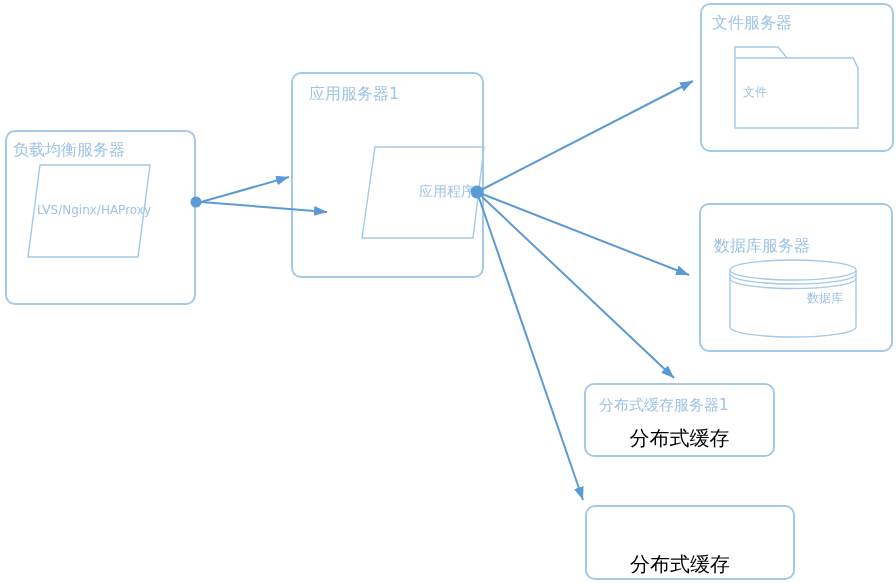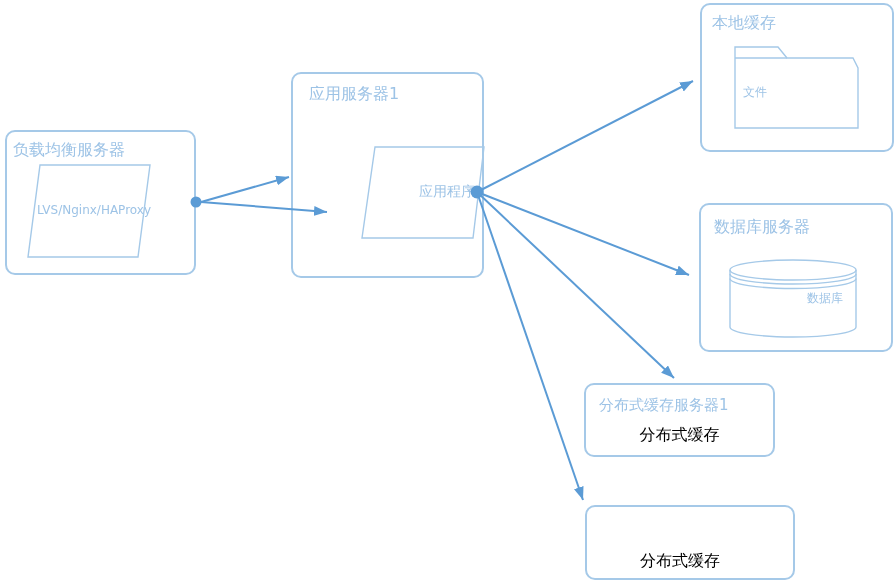--- a/index.html
+++ b/index.html
@@ -19,54 +19,54 @@
     position:absolute;box-sizing:border-box;background:#fff;
     border:2px solid var(--c-border);border-radius:10px;
   }
   .title{
     position:absolute;white-space:nowrap;color:var(--c-label);
     font-size:16px;line-height:1.2;
   }
   .title.sm{font-size:15px;}
   .note{
     position:absolute;left:0;right:0;text-align:center;
-    color:var(--c-dark);font-size:16px;white-space:nowrap;
+    color:var(--c-dark);font-size:20px;white-space:nowrap;
   }
   .shape-label{
     position:absolute;color:var(--c-label);text-align:right;
     white-space:nowrap;
   }
   svg.overlay{
     position:absolute;left:0;top:0;width:896px;height:583px;
     pointer-events:none;
   }
   .shape{fill:none;stroke:var(--c-border);stroke-width:1.4;}
   .edge{fill:none;stroke:var(--c-arrow);stroke-width:2;}
   .dot{fill:var(--c-arrow);stroke:none;}
 </style>
 </head>
 <body>
 
 <div class="stage">
 
-  <div class="box" style="left:5px;top:130px;width:191px;height:145px;">
+  <div class="box" style="left:5px;top:130px;width:191px;height:175px;">
     <div class="title" style="left:6px;top:8px;">负载均衡服务器</div>
   </div>
 
   <div class="box" style="left:291px;top:72px;width:193px;height:206px;">
     <div class="title" style="left:16px;top:10px;">应用服务器1</div>
   </div>
 
 
   <div class="box" style="left:700px;top:3px;width:194px;height:149px;">
-    <div class="title" style="left:10px;top:8px;">本地缓存</div>
+    <div class="title" style="left:10px;top:8px;">文件服务器</div>
   </div>
 
   <div class="box" style="left:699px;top:203px;width:194px;height:149px;">
-    <div class="title" style="left:13px;top:12px;">数据库服务器</div>
+    <div class="title" style="left:13px;top:31px;">数据库服务器</div>
   </div>
 
   <div class="box" style="left:584px;top:383px;width:191px;height:74px;">
     <div class="title sm" style="left:13px;top:11px;">分布式缓存服务器1</div>
     <div class="note" style="top:40px;">分布式缓存</div>
   </div>
 
   <div class="box" style="left:585px;top:505px;width:210px;height:75px;">
     <div class="note" style="top:44px;left:-20px;">分布式缓存</div>
   </div>

